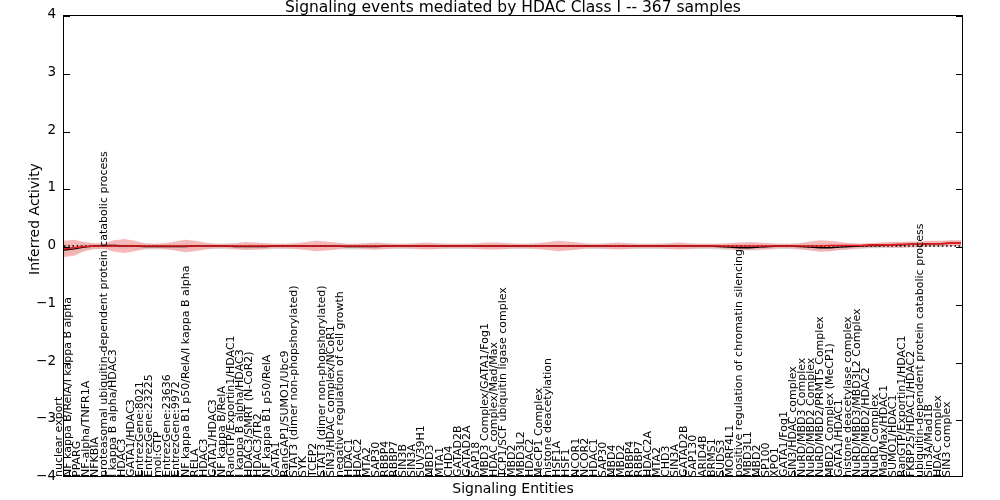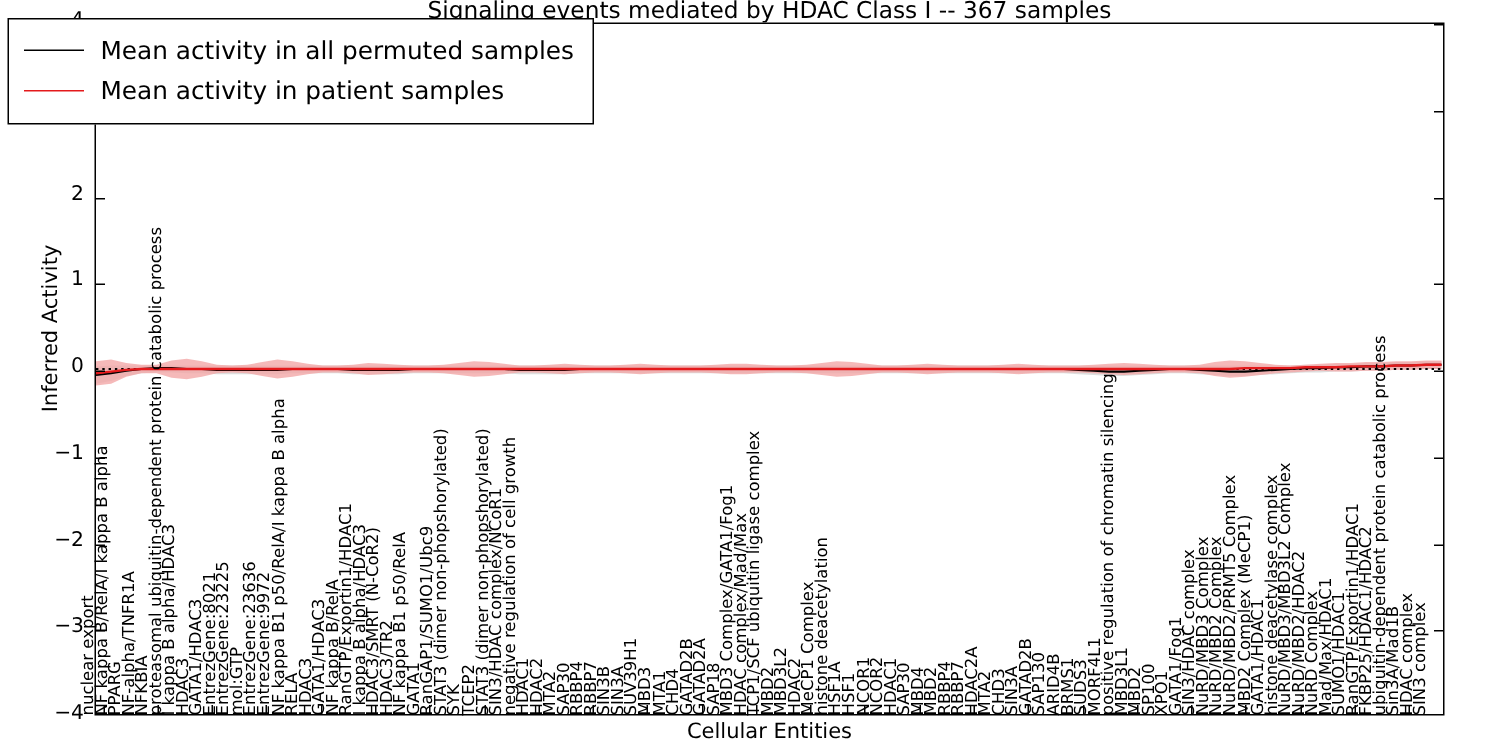--- a/index.html
+++ b/index.html
@@ -78,21 +78,21 @@
   svg{display:block;}
 </style>
 </head>
 <body>
 
 <div id="figure">
 
   <div id="chart-title">Signaling events mediated by HDAC Class I -- 367 samples</div>
 
   <div id="y-axis-label">Inferred Activity</div>
-  <div id="x-axis-label">Cellular Entities</div>
+  <div id="x-axis-label">Signaling Entities</div>
 
   <div id="ytick-labels">
       <div class="ytick-label" style="top: 7px; left: 20px; right: auto; width: 36px;">4</div>
       <div class="ytick-label" style="top: 64.75px; left: 20px; right: auto; width: 36px;">3</div>
       <div class="ytick-label" style="top: 122.5px; left: 20px; right: auto; width: 36px;">2</div>
       <div class="ytick-label" style="top: 180.25px; left: 20px; right: auto; width: 36px;">1</div>
       <div class="ytick-label" style="top: 238px; left: 20px; right: auto; width: 36px;">0</div>
       <div class="ytick-label" style="top: 295.75px; left: 20px; right: auto; width: 36px;">−1</div>
       <div class="ytick-label" style="top: 353.5px; left: 20px; right: auto; width: 36px;">−2</div>
       <div class="ytick-label" style="top: 411.25px; left: 20px; right: auto; width: 36px;">−3</div>
@@ -251,24 +251,14 @@
       <div class="xtl" style="left: 825.97px;">Mad/Max/HDAC1</div>
       <div class="xtl" style="left: 835.04px;">SUMO1/HDAC1</div>
       <div class="xtl" style="left: 844.111px;">RanGTP/Exportin1/HDAC1</div>
       <div class="xtl" style="left: 853.182px;">FKBP25/HDAC1/HDAC2</div>
       <div class="xtl" style="left: 862.253px;">ubiquitin-dependent protein catabolic process</div>
       <div class="xtl" style="left: 871.323px;">Sin3A/Mad1B</div>
       <div class="xtl" style="left: 880.394px;">HDAC complex</div>
       <div class="xtl" style="left: 889.465px;">SIN3 complex</div>
     </div>
 
-  <div id="legend">
-    <div class="legend-row">
-      <span class="legend-swatch black"></span>
-      <span class="legend-text">Mean activity in all permuted samples</span>
-    </div>
-    <div class="legend-row">
-      <span class="legend-swatch red"></span>
-      <span class="legend-text">Mean activity in patient samples</span>
-    </div>
-  </div>
 
 </div>
 
 </body></html>

